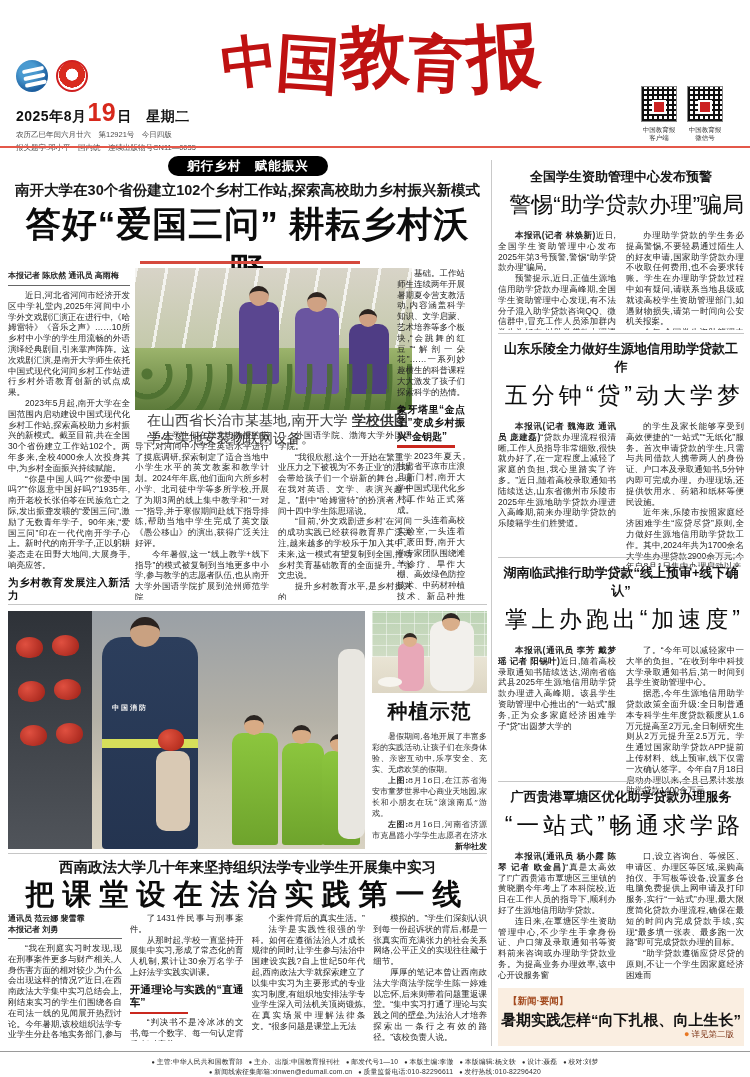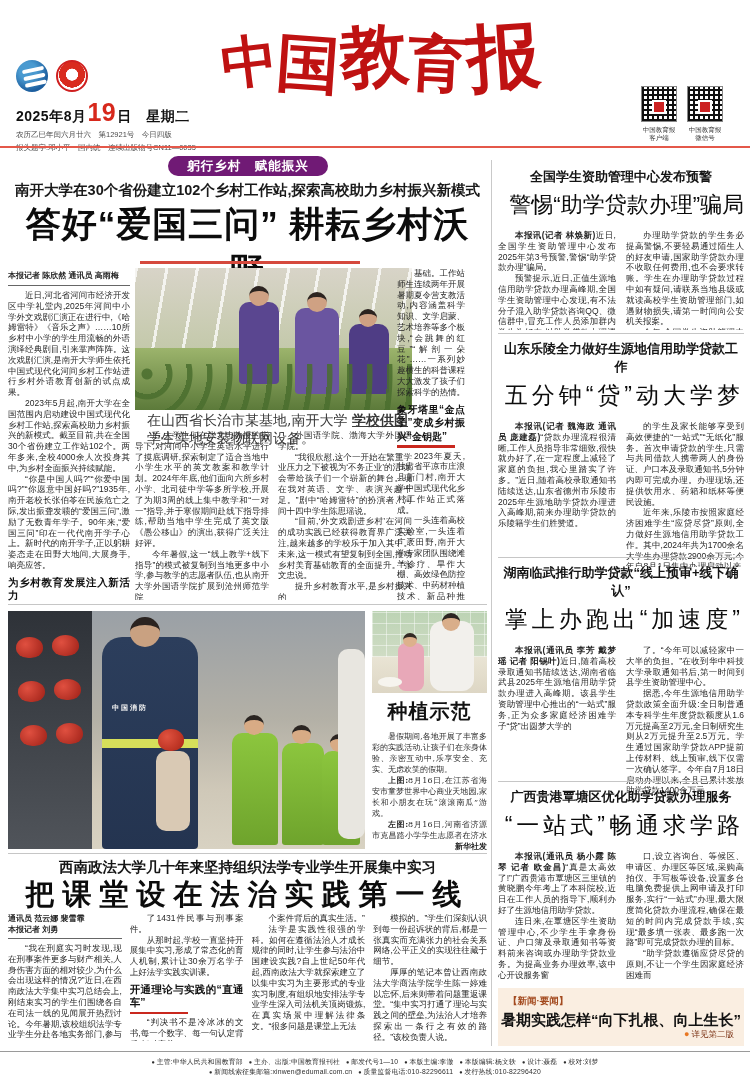--- a/index.html
+++ b/index.html
@@ -44,21 +44,21 @@
 .hdiv{height:1px;background:#c6c6c6;}
 .body-col{overflow:hidden;font-size:8.5px;line-height:10.8px;text-align:justify;color:#272727;}
 .body-col p{text-indent:2em;}
 .body-col p b{font-weight:bold;}
 .byline{font-weight:bold;font-size:8px;border-bottom:1px solid #666;padding:2px 0 4px;margin-bottom:4px;line-height:11px;}
 .sub{font-weight:bold;font-size:10.5px;line-height:13.5px;margin:5px 0 3px;color:#111;}
 .sub i{display:block;width:58px;height:2.5px;background:#c9281e;margin-top:2px;}
 .caption{font-family:"DejaVu Serif",serif;font-size:14px;color:#3a3a3a;}
 
 
-.banner{left:168px;top:156px;width:160px;height:20px;background:#701a75;color:#fff;
+.banner{left:168px;top:156px;width:160px;height:20px;background:#000000;color:#fff;
   font-weight:bold;font-size:12.5px;text-align:center;line-height:20px;border-radius:10px;letter-spacing:1px;}
 .lead-kicker{left:8px;top:181px;width:479px;text-align:center;font-weight:bold;font-size:14.5px;color:#1a1a1a;}
 .lead-headline{left:8px;top:201px;width:479px;text-align:center;font-weight:bold;font-size:35px;color:#0c0c0c;letter-spacing:1px;}
 .lead-rule{left:140px;top:261px;width:220px;height:3px;background:#d5493d;}
 .lead-c1{left:8px;top:268px;width:122px;height:334px;}
 .lead-photo{left:135px;top:268px;width:277px;height:142px;overflow:hidden;}
 .lead-caprow{left:135px;top:412px;width:277px;display:flex;justify-content:space-between;padding:0 4px 0 12px;}
 .lead-caprow .credit{font-weight:bold;white-space:nowrap;text-decoration:underline;}
 .lead-c23{left:135px;top:430px;width:277px;height:170px;display:flex;gap:9px;}
 .lead-c23 .body-col{flex:1;height:170px;}

